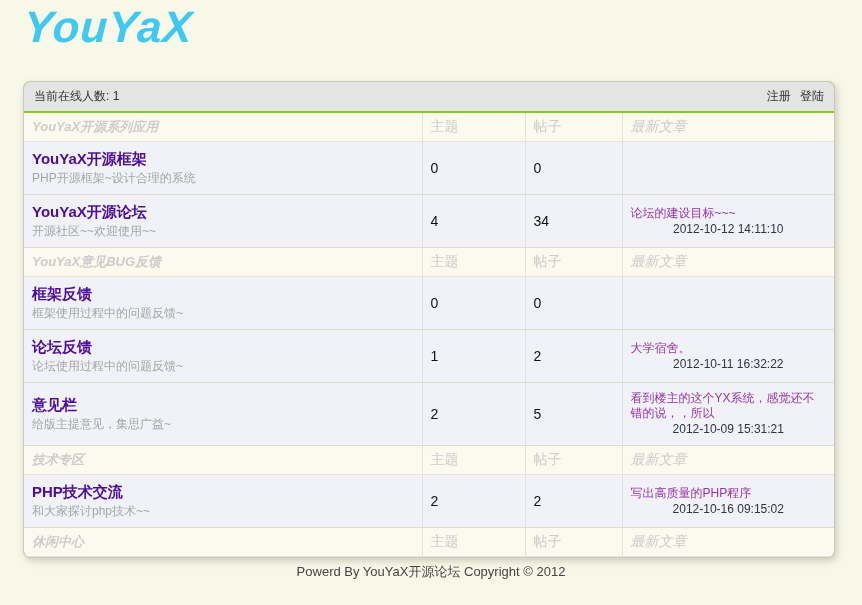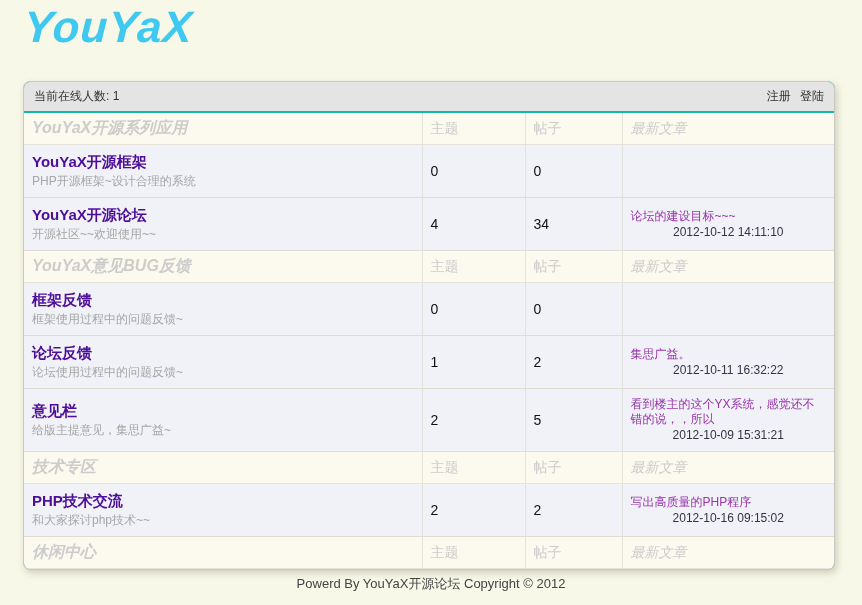--- a/index.html
+++ b/index.html
@@ -13,21 +13,21 @@
     margin:2px 0 3px 24px;
     font-size:44px; line-height:50px;
     font-weight:bold; font-style:italic;
     color:#3fc8f0;
     letter-spacing:1px;
     width:max-content;
     transform:skewX(-3deg);
   }
   .container {
     width:812px; margin-left:23px;
-    background:#14b8a6;
+    background:#84cc16;
     border:1px solid #c9c9c2;
     border-radius:7px;
     box-shadow:2px 3px 7px rgba(170,170,150,.55);
     overflow:hidden;
     margin-top:29px;
   }
   .topbar {
     background:#e4e4e4;
     padding:6px 10px;
     font-size:12px; color:#333;
@@ -42,21 +42,21 @@
   col.c-topic { width:103px; }
   col.c-post  { width:97px;  }
   td { padding:5px 8px; vertical-align:middle; }
   tr.cat-row td {
     background:#fcf9ee;
     border-bottom:1px solid #e6e4da;
     border-right:1px solid #e6e4da;
     height:28px;
   }
   tr.cat-row td:last-child { border-right:none;font-style:italic; }
-  .cat-title { font-size:16px; font-weight:bold; font-style:italic; color:#cccccc;padding-left:8px; }
+  .cat-title { font-size:13px; font-weight:bold; font-style:italic; color:#cccccc;padding-left:8px; }
   .col-head  { font-size:14px; color:#cccccc; }
   tr.forum-row td {
     background:#f0f2f7;
     border-bottom:1px solid #dedcd3;
     border-right:1px solid #e2e2dc;
     padding:8px 8px;
   }
   tr.forum-row td:last-child { border-right:none; }
   a.fname {
     font-size:15px; font-weight:bold; color:#4d0d99;
@@ -125,21 +125,21 @@
           <td class="name-cell"><a class="fname" href="#">框架反馈</a><div class="fdesc">框架使用过程中的问题反馈~</div></td>
           <td class="count">0</td>
           <td class="count">0</td>
           <td class="latest"></td>
         </tr>
         <tr class="forum-row">
           <td class="name-cell"><a class="fname" href="#">论坛反馈</a><div class="fdesc">论坛使用过程中的问题反馈~</div></td>
           <td class="count">1</td>
           <td class="count">2</td>
           <td class="latest">
-            <a class="latest-link" href="#">集思广益。</a>
+            <a class="latest-link" href="#">大学宿舍。</a>
             <div class="date">2012-10-11 16:32:22</div>
           </td>
         </tr>
         <tr class="forum-row">
           <td class="name-cell"><a class="fname" href="#">意见栏</a><div class="fdesc">给版主提意见，集思广益~</div></td>
           <td class="count">2</td>
           <td class="count">5</td>
           <td class="latest">
             <a class="latest-link" href="#">看到楼主的这个YX系统，感觉还不错的说，，所以</a>
             <div class="date">2012-10-09 15:31:21</div>

